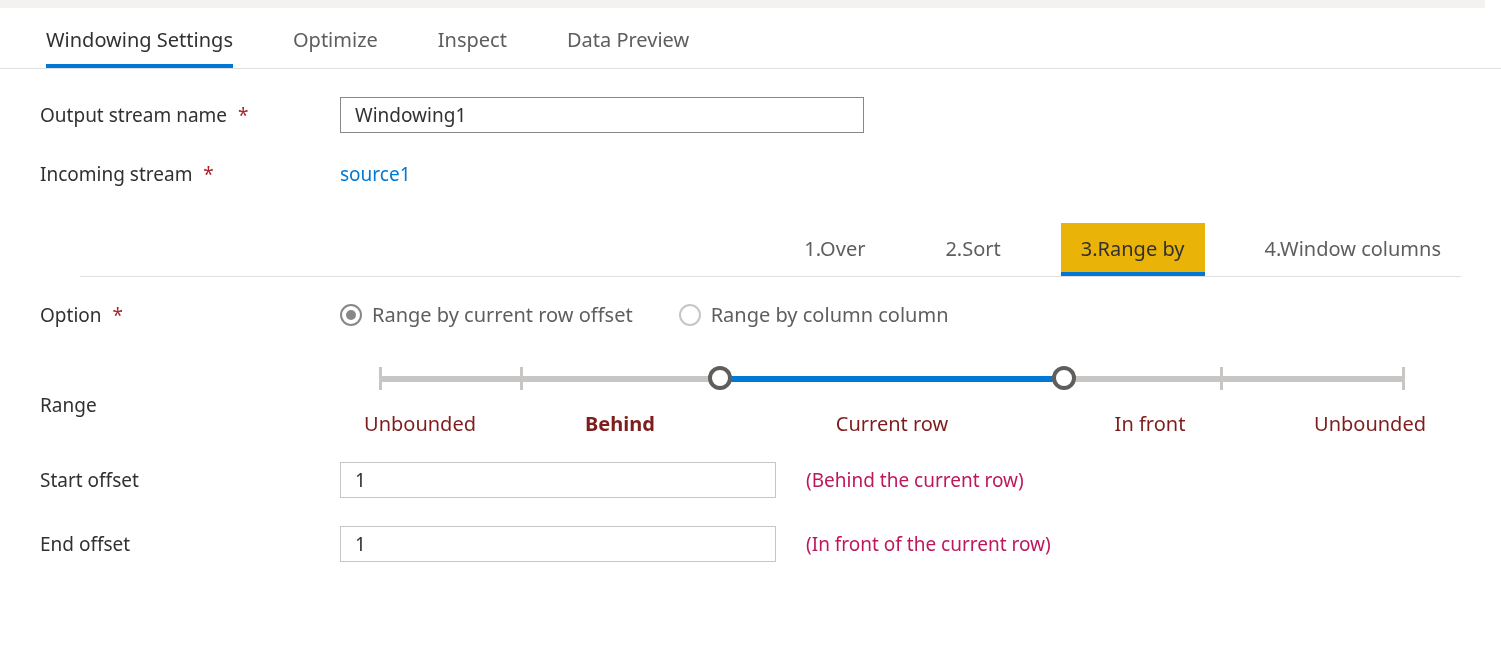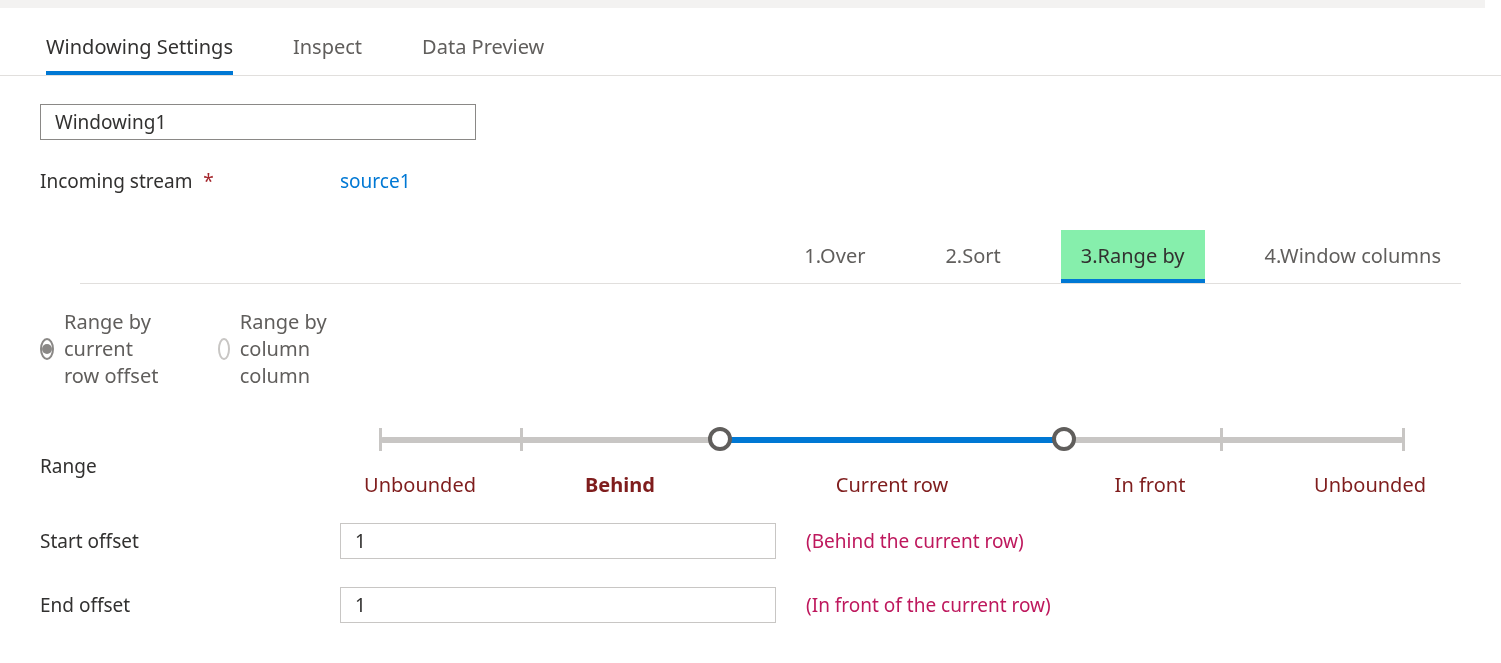--- a/index.html
+++ b/index.html
@@ -9,21 +9,21 @@
     background:#ffffff;
     color:#323130;
     font-size:19px;
     width:1501px;
   }
   
   .top-tabs{
     display:flex;
     align-items:flex-end;
     gap:60px;
-    padding:11px 40px 0 46px;
+    padding:4px 40px 0 46px;
     height:56px;
     border-bottom:1px solid #e1dfdd;
     margin-top:8px;
     position:relative;
   }
   .top-tabs::before{
     
     content:"";
     position:absolute;
     top:-8px;
@@ -60,21 +60,21 @@
   }
   .req{
     color:#a4262c;
     margin-left:6px;
   }
   .text-input{
     border:1px solid #8a8886;
     font-size:19px;
     padding:6px 14px;
     color:#323130;
-    width:436px;
+    width:524px;
     height:36px;
     box-sizing:border-box;
     font-family:inherit;
   }
   .source-link{
     color:#0078d4;
     font-size:19px;
     cursor:pointer;
   }
   
@@ -89,21 +89,21 @@
   }
   .step-tab{
     cursor:pointer;
     color:#605e5c;
     font-size:20px;
     padding:12px 20px 10px;
     border-bottom:4px solid transparent;
   }
   .step-tab.active{
     color:#323130;
-    background:#86efac;
+    background:#eab308;
     border-bottom:4px solid #0078d4;
   }
   
   .radio-set{
     display:flex;
     gap:46px;
     color:#605e5c;
     font-size:20px;
   }
   .radio{
@@ -202,27 +202,32 @@
   .offset-cell{
     display:flex;
     align-items:center;
   }
 </style>
 </head>
 <body>
 
 <div class="top-tabs">
   <div class="top-tab active">Windowing Settings</div>
+  <div class="top-tab">Optimize</div>
   <div class="top-tab">Inspect</div>
   <div class="top-tab">Data Preview</div>
 </div>
 
 <div class="form-area">
 
   <div class="row">
+    <div class="label">
+      <span>Output stream name</span>
+      <span class="req">*</span>
+    </div>
     <div>
       <input class="text-input" type="text" value="Windowing1" style="">
     </div>
   </div>
 
   <div class="row">
     <div class="label">
       <span>Incoming stream</span>
       <span class="req">*</span>
     </div>
@@ -232,20 +237,24 @@
   </div>
 
   <div class="step-tabs">
     <div class="step-tab">1.Over</div>
     <div class="step-tab">2.Sort</div>
     <div class="step-tab active">3.Range by</div>
     <div class="step-tab">4.Window columns</div>
   </div>
 
   <div class="row">
+    <div class="label">
+      <span>Option</span>
+      <span class="req">*</span>
+    </div>
     <div class="radio-set">
       <span class="radio selected">
         <span class="dot"></span>
         <span>Range by current row offset</span>
       </span>
       <span class="radio">
         <span class="dot"></span>
         <span>Range by column column</span>
       </span>
     </div>

